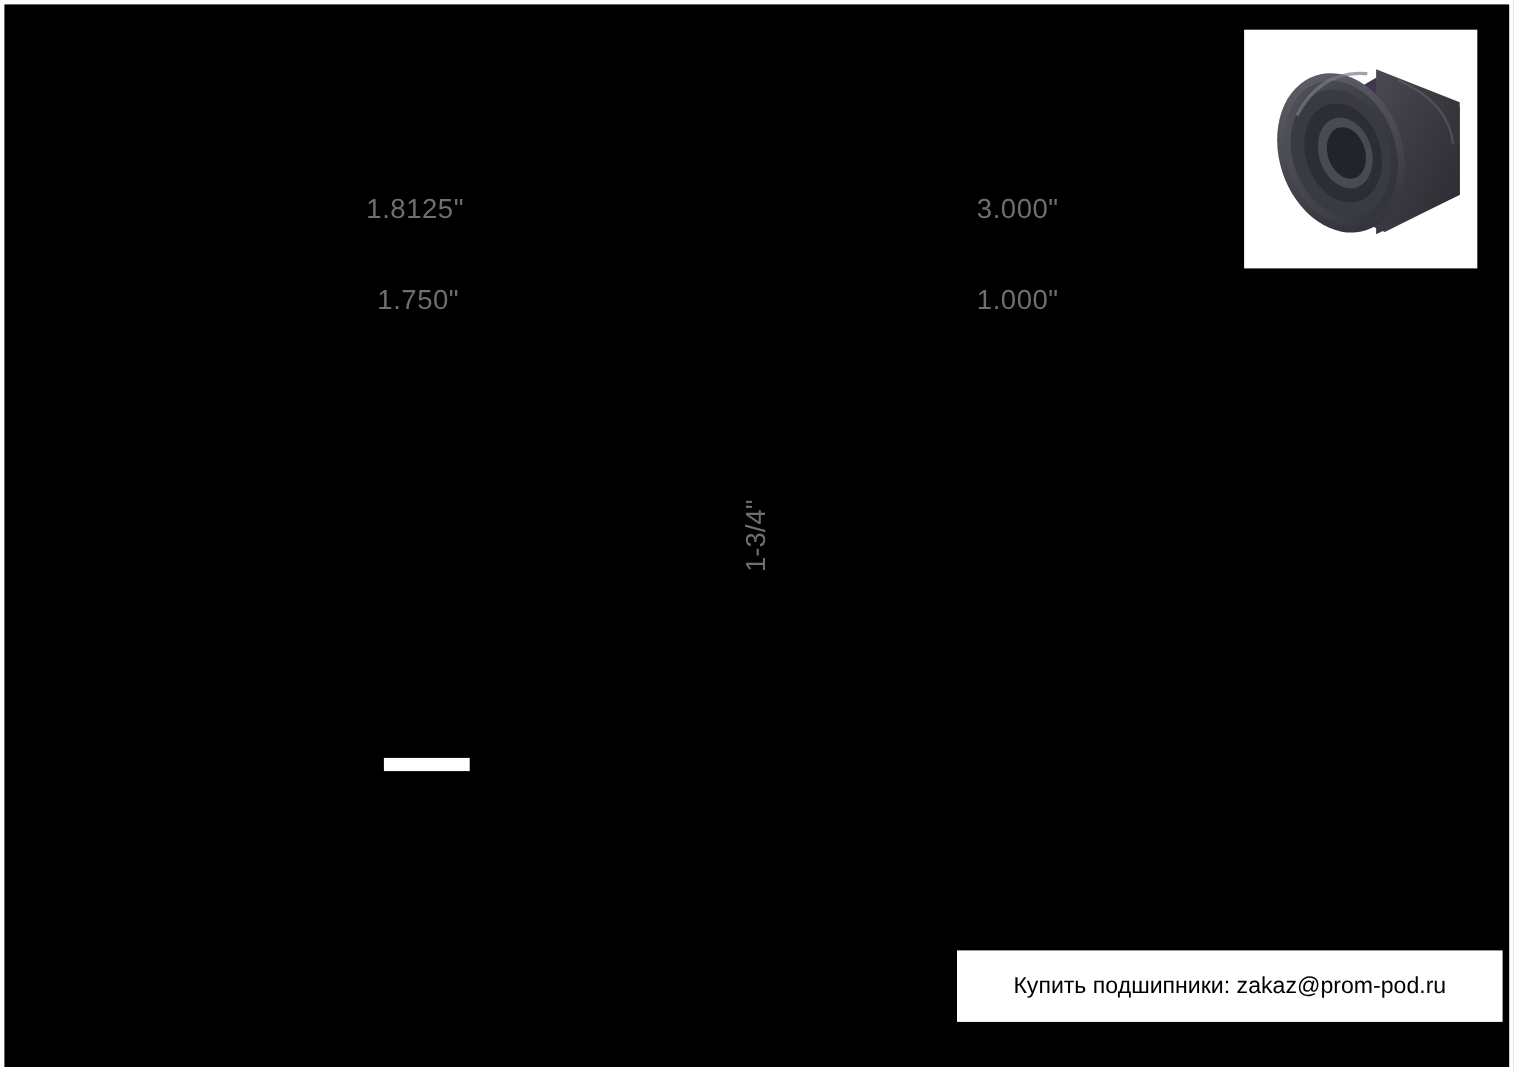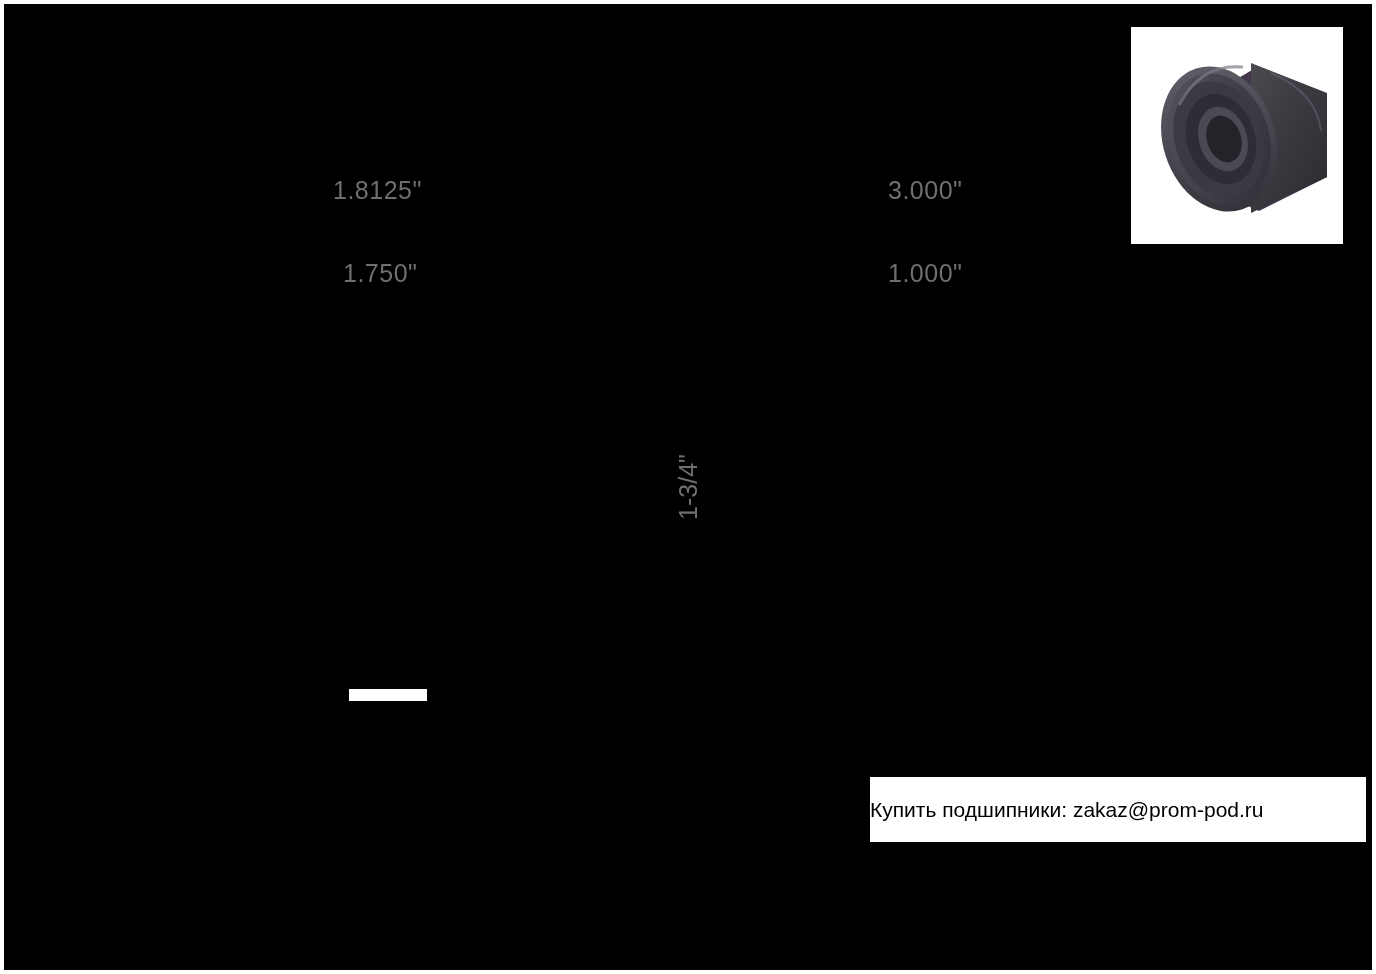--- a/index.html
+++ b/index.html
@@ -81,27 +81,27 @@
     height: 217px;
     background: #ffffff;
     overflow: hidden;
   }
   #product-photo svg {
     display: block;
   }
   #promo-banner {
     position: absolute;
     left: 870px;
-    top: 777px;
+    top: 864px;
     width: 496px;
     height: 65px;
     background: #ffffff;
     display: flex;
     align-items: center;
-    justify-content: flex-start;
+    justify-content: center;
   }
   #promo-banner-text {
     color: #000000;
     font-size: 21px;
     font-family: "Liberation Sans", sans-serif;
     white-space: nowrap;
   }
 </style>
 </head>
 <body>

